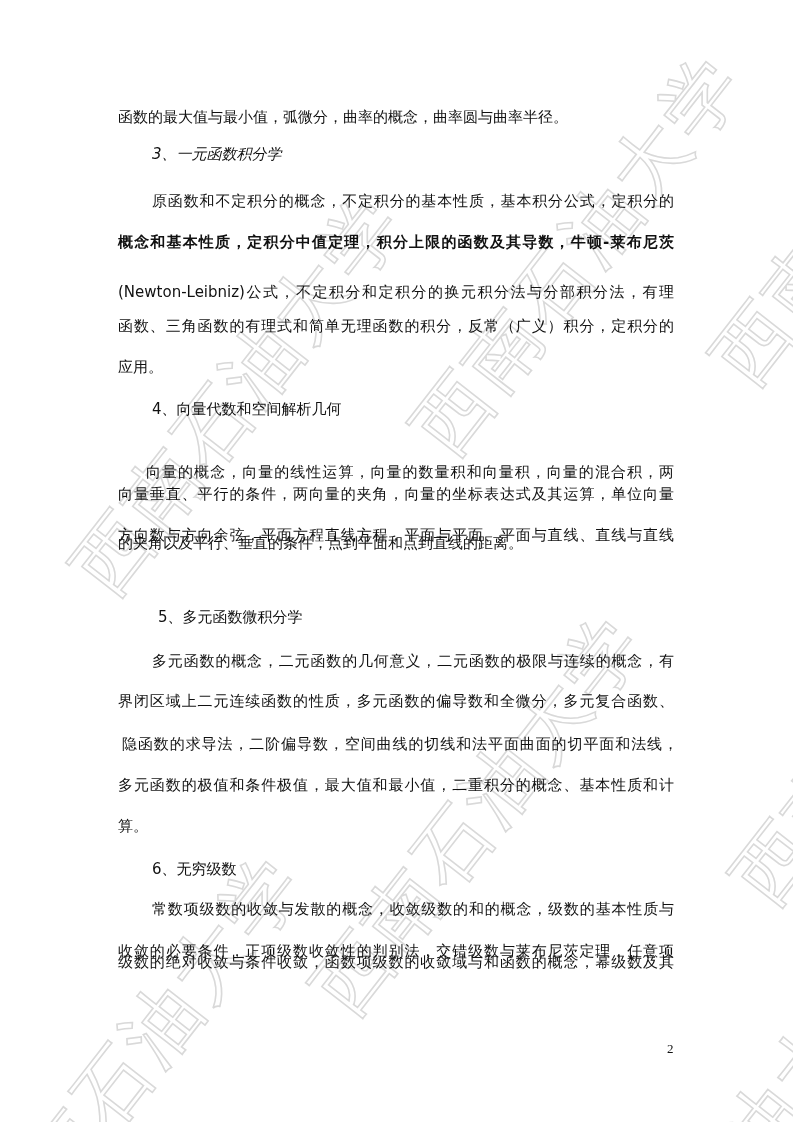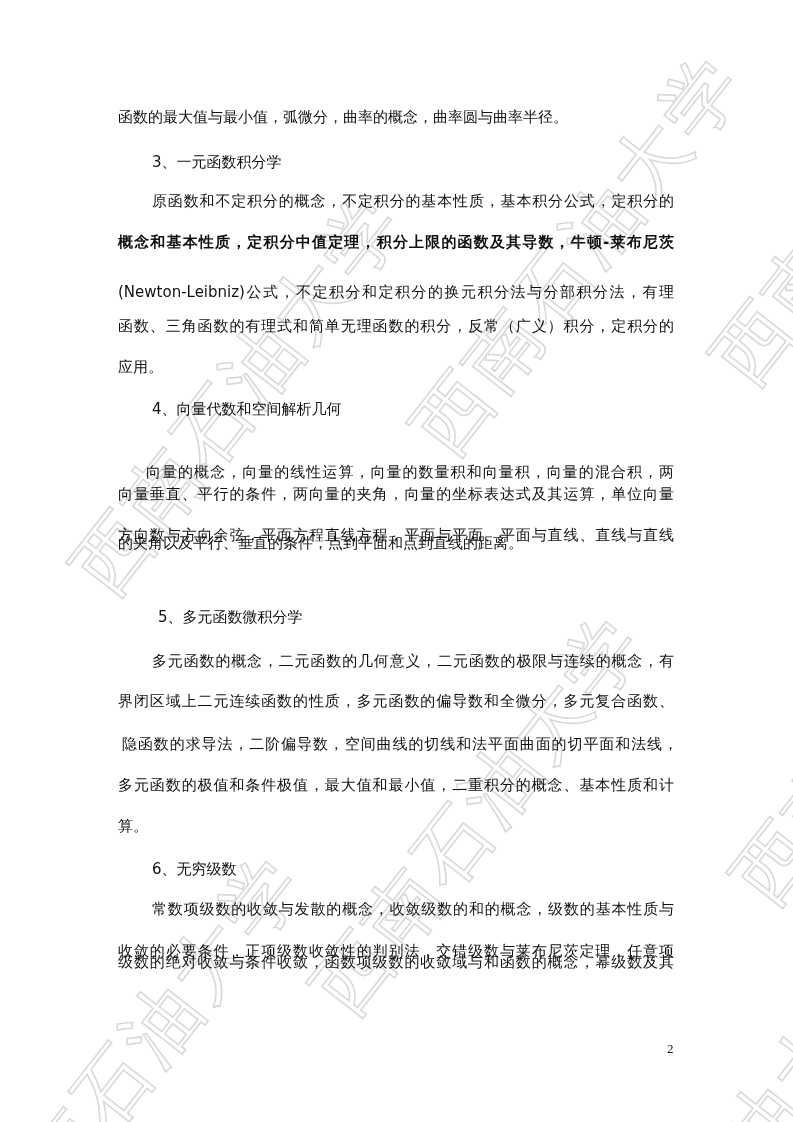--- a/index.html
+++ b/index.html
@@ -74,21 +74,21 @@
   <div class="wm" style="left:60px; top:560px;">西南石油大学</div>
   <div class="wm" style="left:300px; top:980px;">西南石油大学</div>
   <div class="wm" style="left:720px; top:870px;">西南石油大学</div>
   <div class="wm" style="left:-40px; top:1220px;">西南石油大学</div>
   <div class="wm" style="left:560px; top:1320px;">西南石油大学</div>
 
 </div>
 
 <div class="page">
   <div class="line" style="top: 106px; padding-left: 0px; width: 556px;">函数的最大值与最小值，弧微分，曲率的概念，曲率圆与曲率半径。</div>
-  <div class="line" style="top: 151px; padding-left: 34px; width: 522px;">3、一元函数积分学</div>
+  <div class="line" style="top: 143px; padding-left: 34px; width: 522px; font-style: italic;">3、一元函数积分学</div>
   <div class="line justify" style="top: 190px; padding-left: 34px; width: 522px;">原函数和不定积分的概念，不定积分的基本性质，基本积分公式，定积分的</div>
   <div class="line justify" style="top: 231px; padding-left: 0px; width: 556px; font-weight: bold;">概念和基本性质，定积分中值定理，积分上限的函数及其导数，牛顿-莱布尼茨</div>
   <div class="line justify" style="top: 272px; padding-left: 0px; width: 556px; margin-top: 9px;">(Newton-Leibniz)公式，不定积分和定积分的换元积分法与分部积分法，有理</div>
   <div class="line justify" style="top: 315px; padding-left: 0px; width: 556px;">函数、三角函数的有理式和简单无理函数的积分，反常（广义）积分，定积分的</div>
   <div class="line" style="top: 356px; padding-left: 0px; width: 556px;">应用。</div>
   <div class="line" style="top: 398px; padding-left: 34px; width: 522px;">4、向量代数和空间解析几何</div>
   <div class="line justify" style="top: 461px; padding-left: 28px; width: 528px;">向量的概念，向量的线性运算，向量的数量积和向量积，向量的混合积，两</div>
   <div class="line justify" style="top: 483px; padding-left: 0px; width: 556px;">向量垂直、平行的条件，两向量的夹角，向量的坐标表达式及其运算，单位向量</div>
   <div class="line justify" style="top: 524px; padding-left: 0px; width: 556px;">方向数与方向余弦，平面方程直线方程，平面与平面、平面与直线、直线与直线</div>
   <div class="line" style="top: 532px; padding-left: 0px; width: 556px;">的夹角以及平行、垂直的条件，点到平面和点到直线的距离。</div>

